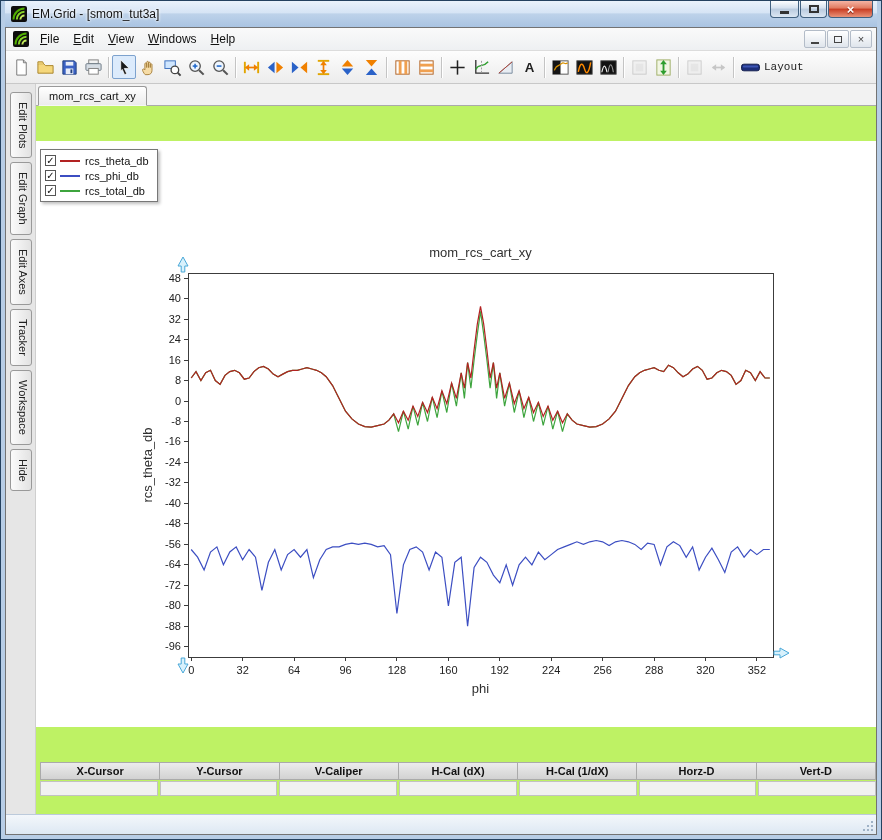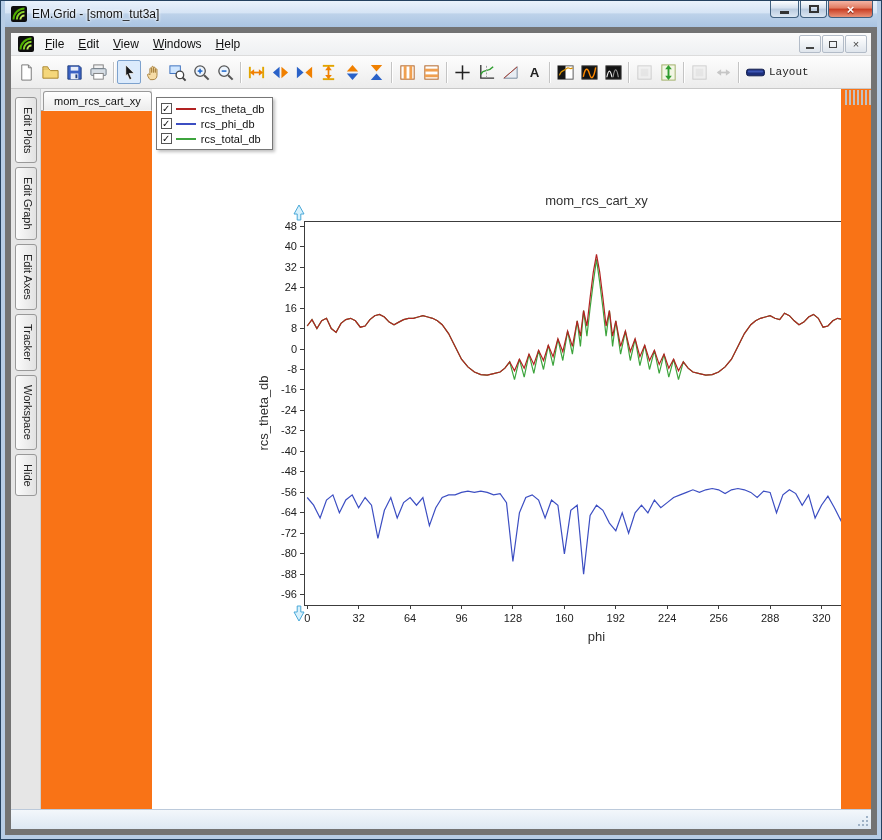--- a/index.html
+++ b/index.html
@@ -13,21 +13,21 @@
   .winbtns{position:absolute;right:4px;top:0;display:flex;}
   .wbtn{height:17px;border:1px solid #41607f;border-top:none;border-radius:0 0 4px 4px;margin-left:1px;
     display:flex;align-items:center;justify-content:center;
     background:linear-gradient(#fdfeff,#d4e0ee 45%,#b9cade 50%,#dce7f3);}
   .wbtn.min{width:29px;} .wbtn.max{width:27px;}
   .wbtn.close{width:45px;background:linear-gradient(#f4b4a4,#e07a5f 45%,#c83c22 50%,#ea9379);}
   .g-min{width:9px;height:3px;background:#333;margin-top:6px;}
   .g-max{width:10px;height:8px;border:2px solid #333;}
   .g-close{color:#fff;font-size:13px;font-weight:bold;line-height:1;text-shadow:0 1px 1px #7c1d0e;}
   
-  .inner{flex:1;display:flex;flex-direction:column;border:6px solid #737373;background:#fff;overflow:hidden;}
+  .inner{flex:1;display:flex;flex-direction:column;border:1px solid #737373;background:#fff;overflow:hidden;}
   
   .menubar{height:23px;display:flex;align-items:center;background:linear-gradient(#fafafa,#eef0f2);border-bottom:1px solid #dcdcdc;padding:0 3px;position:relative;}
   .child-icon{width:16px;height:16px;margin:0 4px;display:inline-flex;}
   .menu-item{display:inline-block;font-size:12px;color:#111;padding:3px 7px;border-radius:2px;}
   .menu-item::first-letter{text-decoration:underline;}
   .mdi-btns{position:absolute;right:4px;top:2px;display:flex;}
   .mbtn{width:22px;height:18px;border:1px solid #b3bcc8;border-radius:2px;margin-left:1px;background:linear-gradient(#ffffff,#dfe5ec);display:flex;align-items:center;justify-content:center;color:#444;font-size:11px;line-height:1;}
   .mg-min{width:8px;height:2px;background:#444;margin-top:8px;}
   .mg-rest{width:8px;height:7px;border:1px solid #444;}
   
@@ -36,21 +36,21 @@
   .tbtn.wide{width:auto;padding:0 3px;font-family:Liberation Mono, monospace;}
   .tbtn.active{background:#dcebfc;border-color:#7da2ce;}
   .tbtn.disabled{opacity:.5;}
   .ticon{width:19px;height:19px;}
   .tlabel{font-size:11px;color:#222;margin-left:4px;}
   .tsep{width:1px;height:21px;background:#c4c4c4;box-shadow:1px 0 0 #fff;margin:0 3px;display:inline-block;}
   
   .main{flex:1;display:flex;overflow:hidden;}
   .sidebar{width:30px;background:#e6e6e6;border-right:1px solid #cfcfcf;display:flex;flex-direction:column;align-items:center;padding-top:8px;}
   .side-tab{writing-mode:vertical-rl;font-size:11px;color:#222;background:linear-gradient(to right,#fbfbfb,#e2e2e2);border:1px solid #999;border-radius:3px;padding:9px 2px;margin-bottom:4px;width:22px;text-align:center;}
-  .content{flex:1;display:flex;flex-direction:row;background:#f97316;overflow:hidden;}
+  .content{flex:1;display:flex;flex-direction:column;background:#bef264;overflow:hidden;gap:35px;}
   .tabbar{height:22px;background:#f2f2f2;border-bottom:1px solid #aaa;display:flex;align-items:flex-end;padding-left:2px;}
   .doctab{font-size:11px;color:#111;background:linear-gradient(#ffffff,#ececec);border:1px solid #999;border-bottom:1px solid #f6f6f6;border-radius:3px 3px 0 0;padding:3px 10px;margin-bottom:-1px;}
   .canvas{flex:1;position:relative;background:#fff;overflow:hidden;}
   
   .legend{position:absolute;left:4px;top:8px;background:#fff;border:1px solid #777;box-shadow:2px 2px 3px rgba(0,0,0,.25);padding:3px 8px 3px 4px;z-index:5;}
   .lrow{display:flex;align-items:center;height:15px;}
   .lcheck{width:11px;height:11px;border:1px solid #555;background:#fff;font-size:10px;line-height:9px;text-align:center;color:#111;margin-right:4px;}
   .lline{width:20px;height:0;border-top:2px solid #000;margin-right:5px;}
   .llabel{font-size:11px;color:#111;}
   
@@ -430,20 +430,29 @@
                 </g>
                 <g>
                   <path d="M147 532l-5 -9h3.2v-6h3.6v6h3.2z" fill="#d8f1fc" stroke="#49a8d8" stroke-width="1"></path>
                 </g>
                 <g>
                   <path d="M753 512l-9 -5v3.2h-6v3.6h6v3.2z" fill="#d8f1fc" stroke="#49a8d8" stroke-width="1"></path>
                 </g>
               </svg></div>
         </div>
         <div class="readout" id="readout">
+            <div class="ro-head">
+              <div class="ro-h">X-Cursor</div>
+              <div class="ro-h">Y-Cursor</div>
+              <div class="ro-h">V-Caliper</div>
+              <div class="ro-h">H-Cal (dX)</div>
+              <div class="ro-h">H-Cal (1/dX)</div>
+              <div class="ro-h">Horz-D</div>
+              <div class="ro-h">Vert-D</div>
+            </div>
             <div class="ro-cells">
               <div class="ro-c"></div>
               <div class="ro-c"></div>
               <div class="ro-c"></div>
               <div class="ro-c"></div>
               <div class="ro-c"></div>
               <div class="ro-c"></div>
               <div class="ro-c"></div>
             </div>
           </div>

